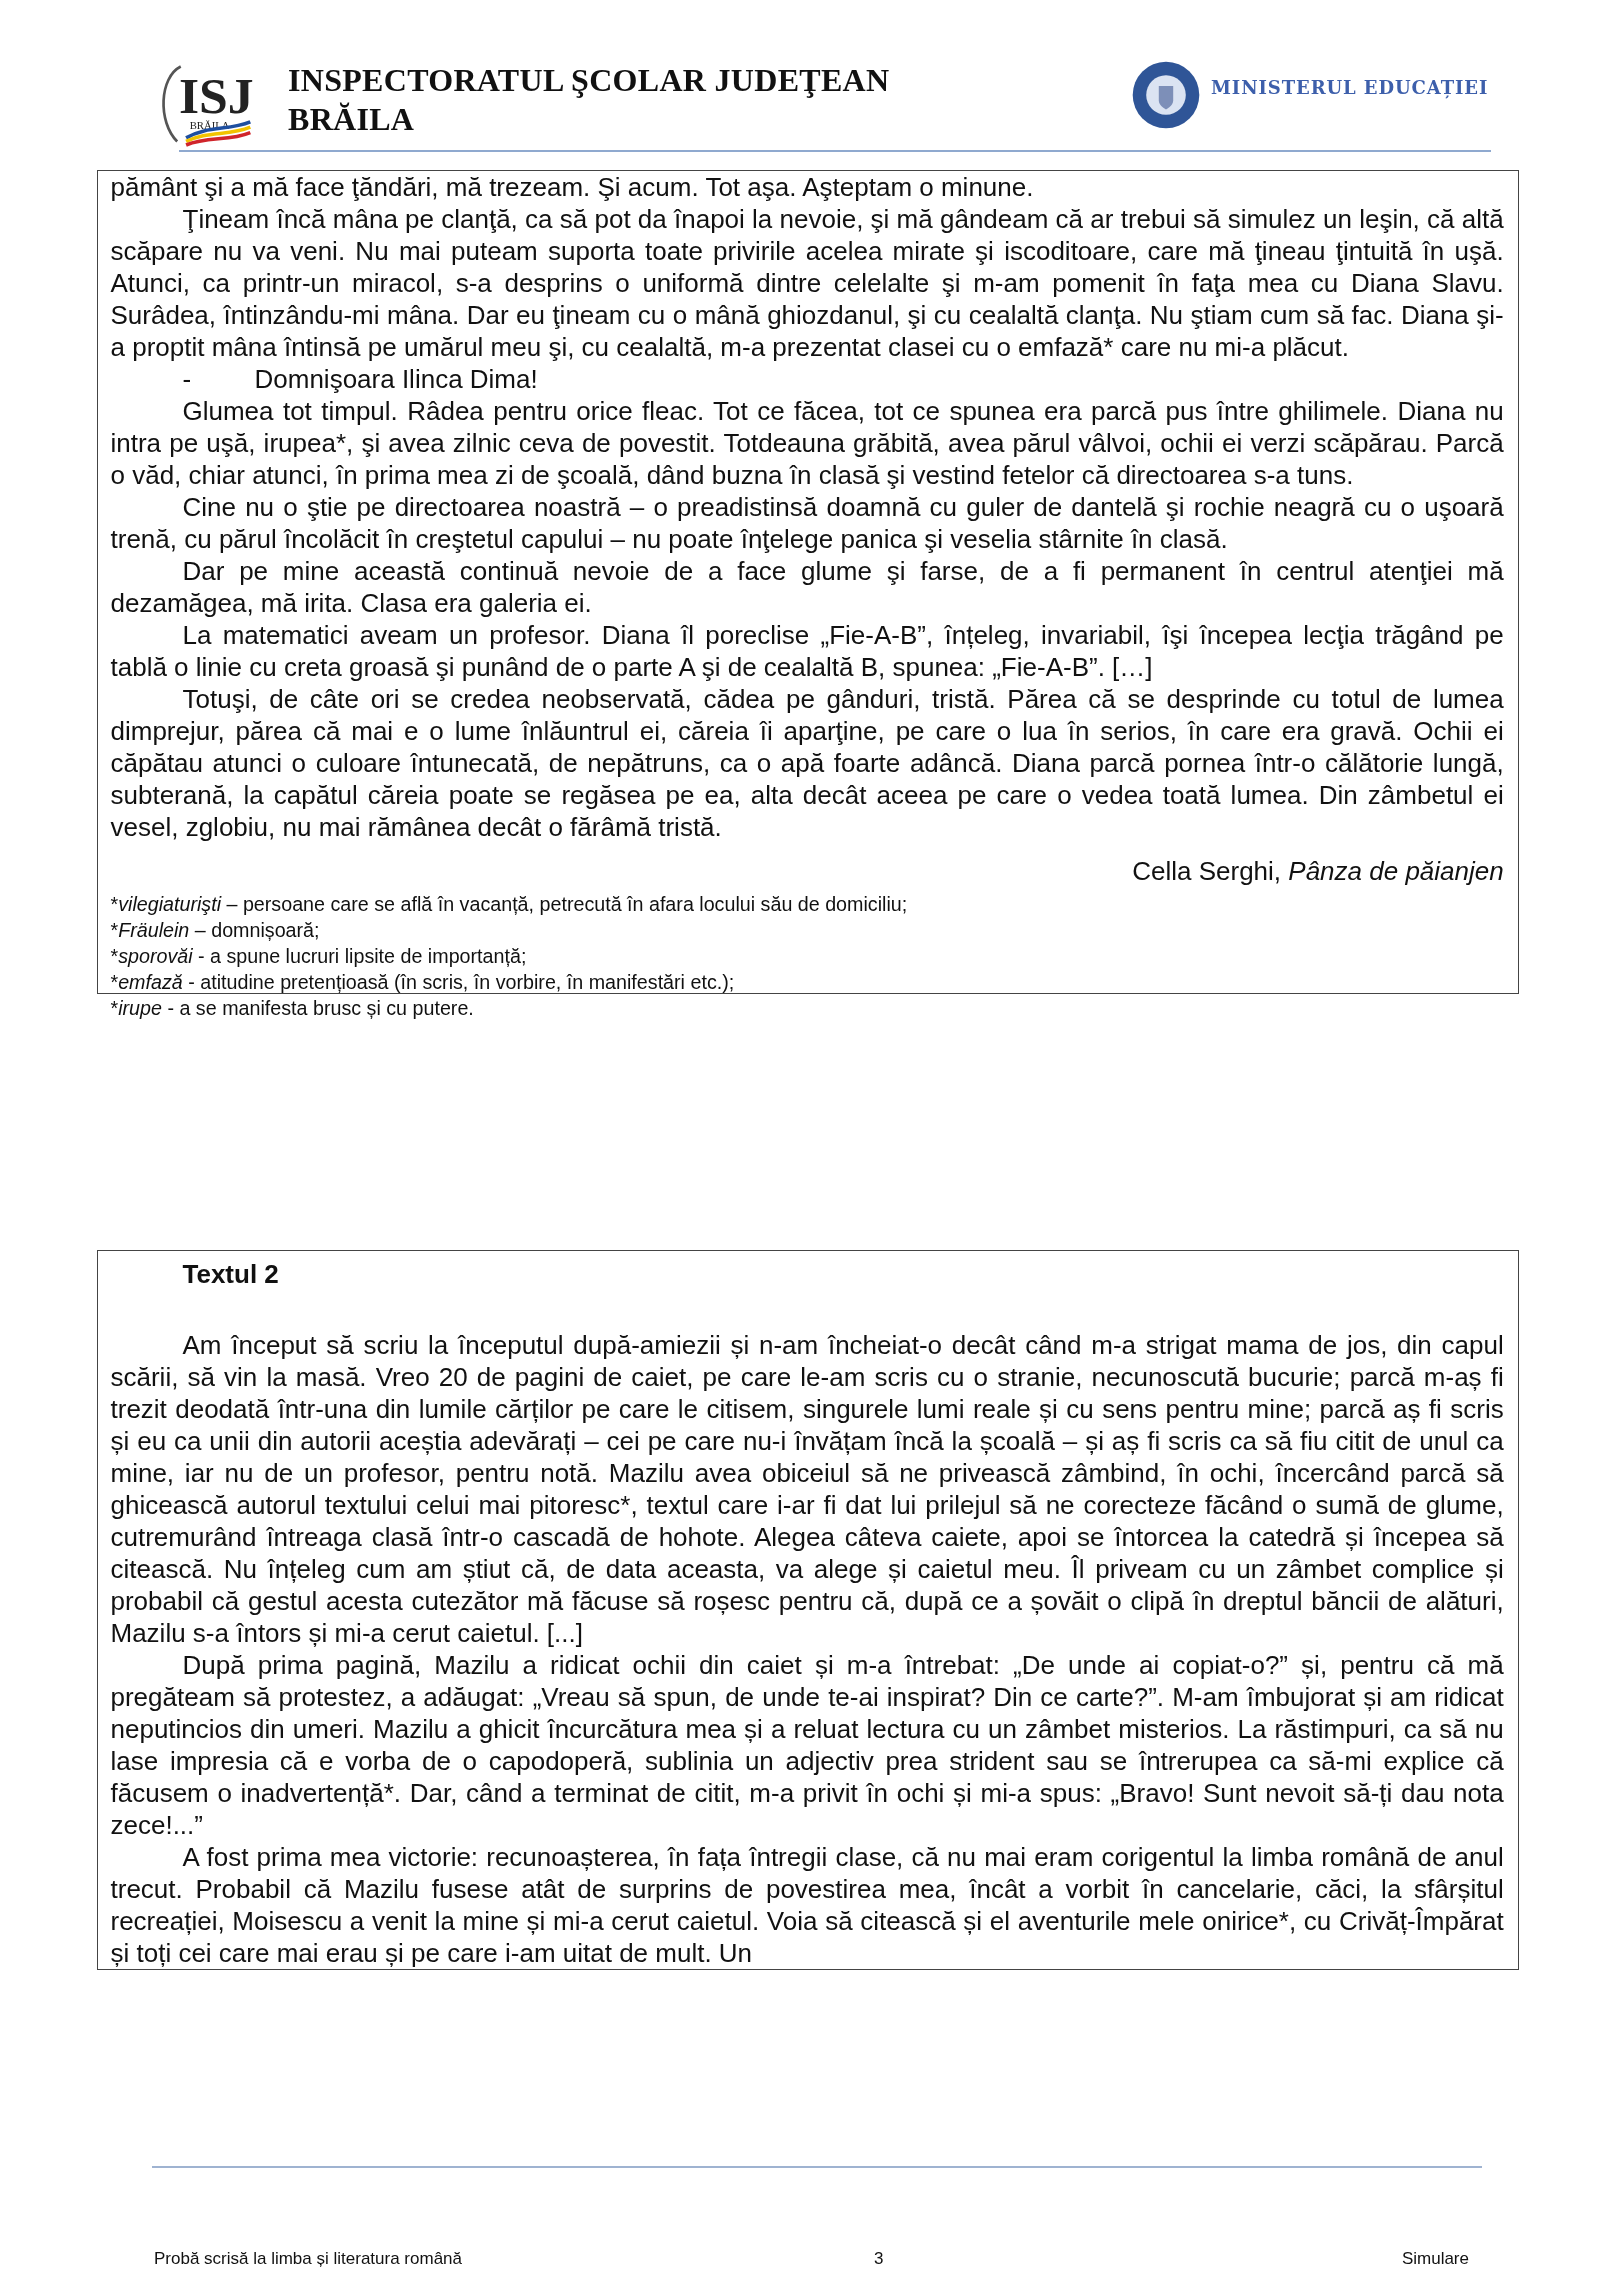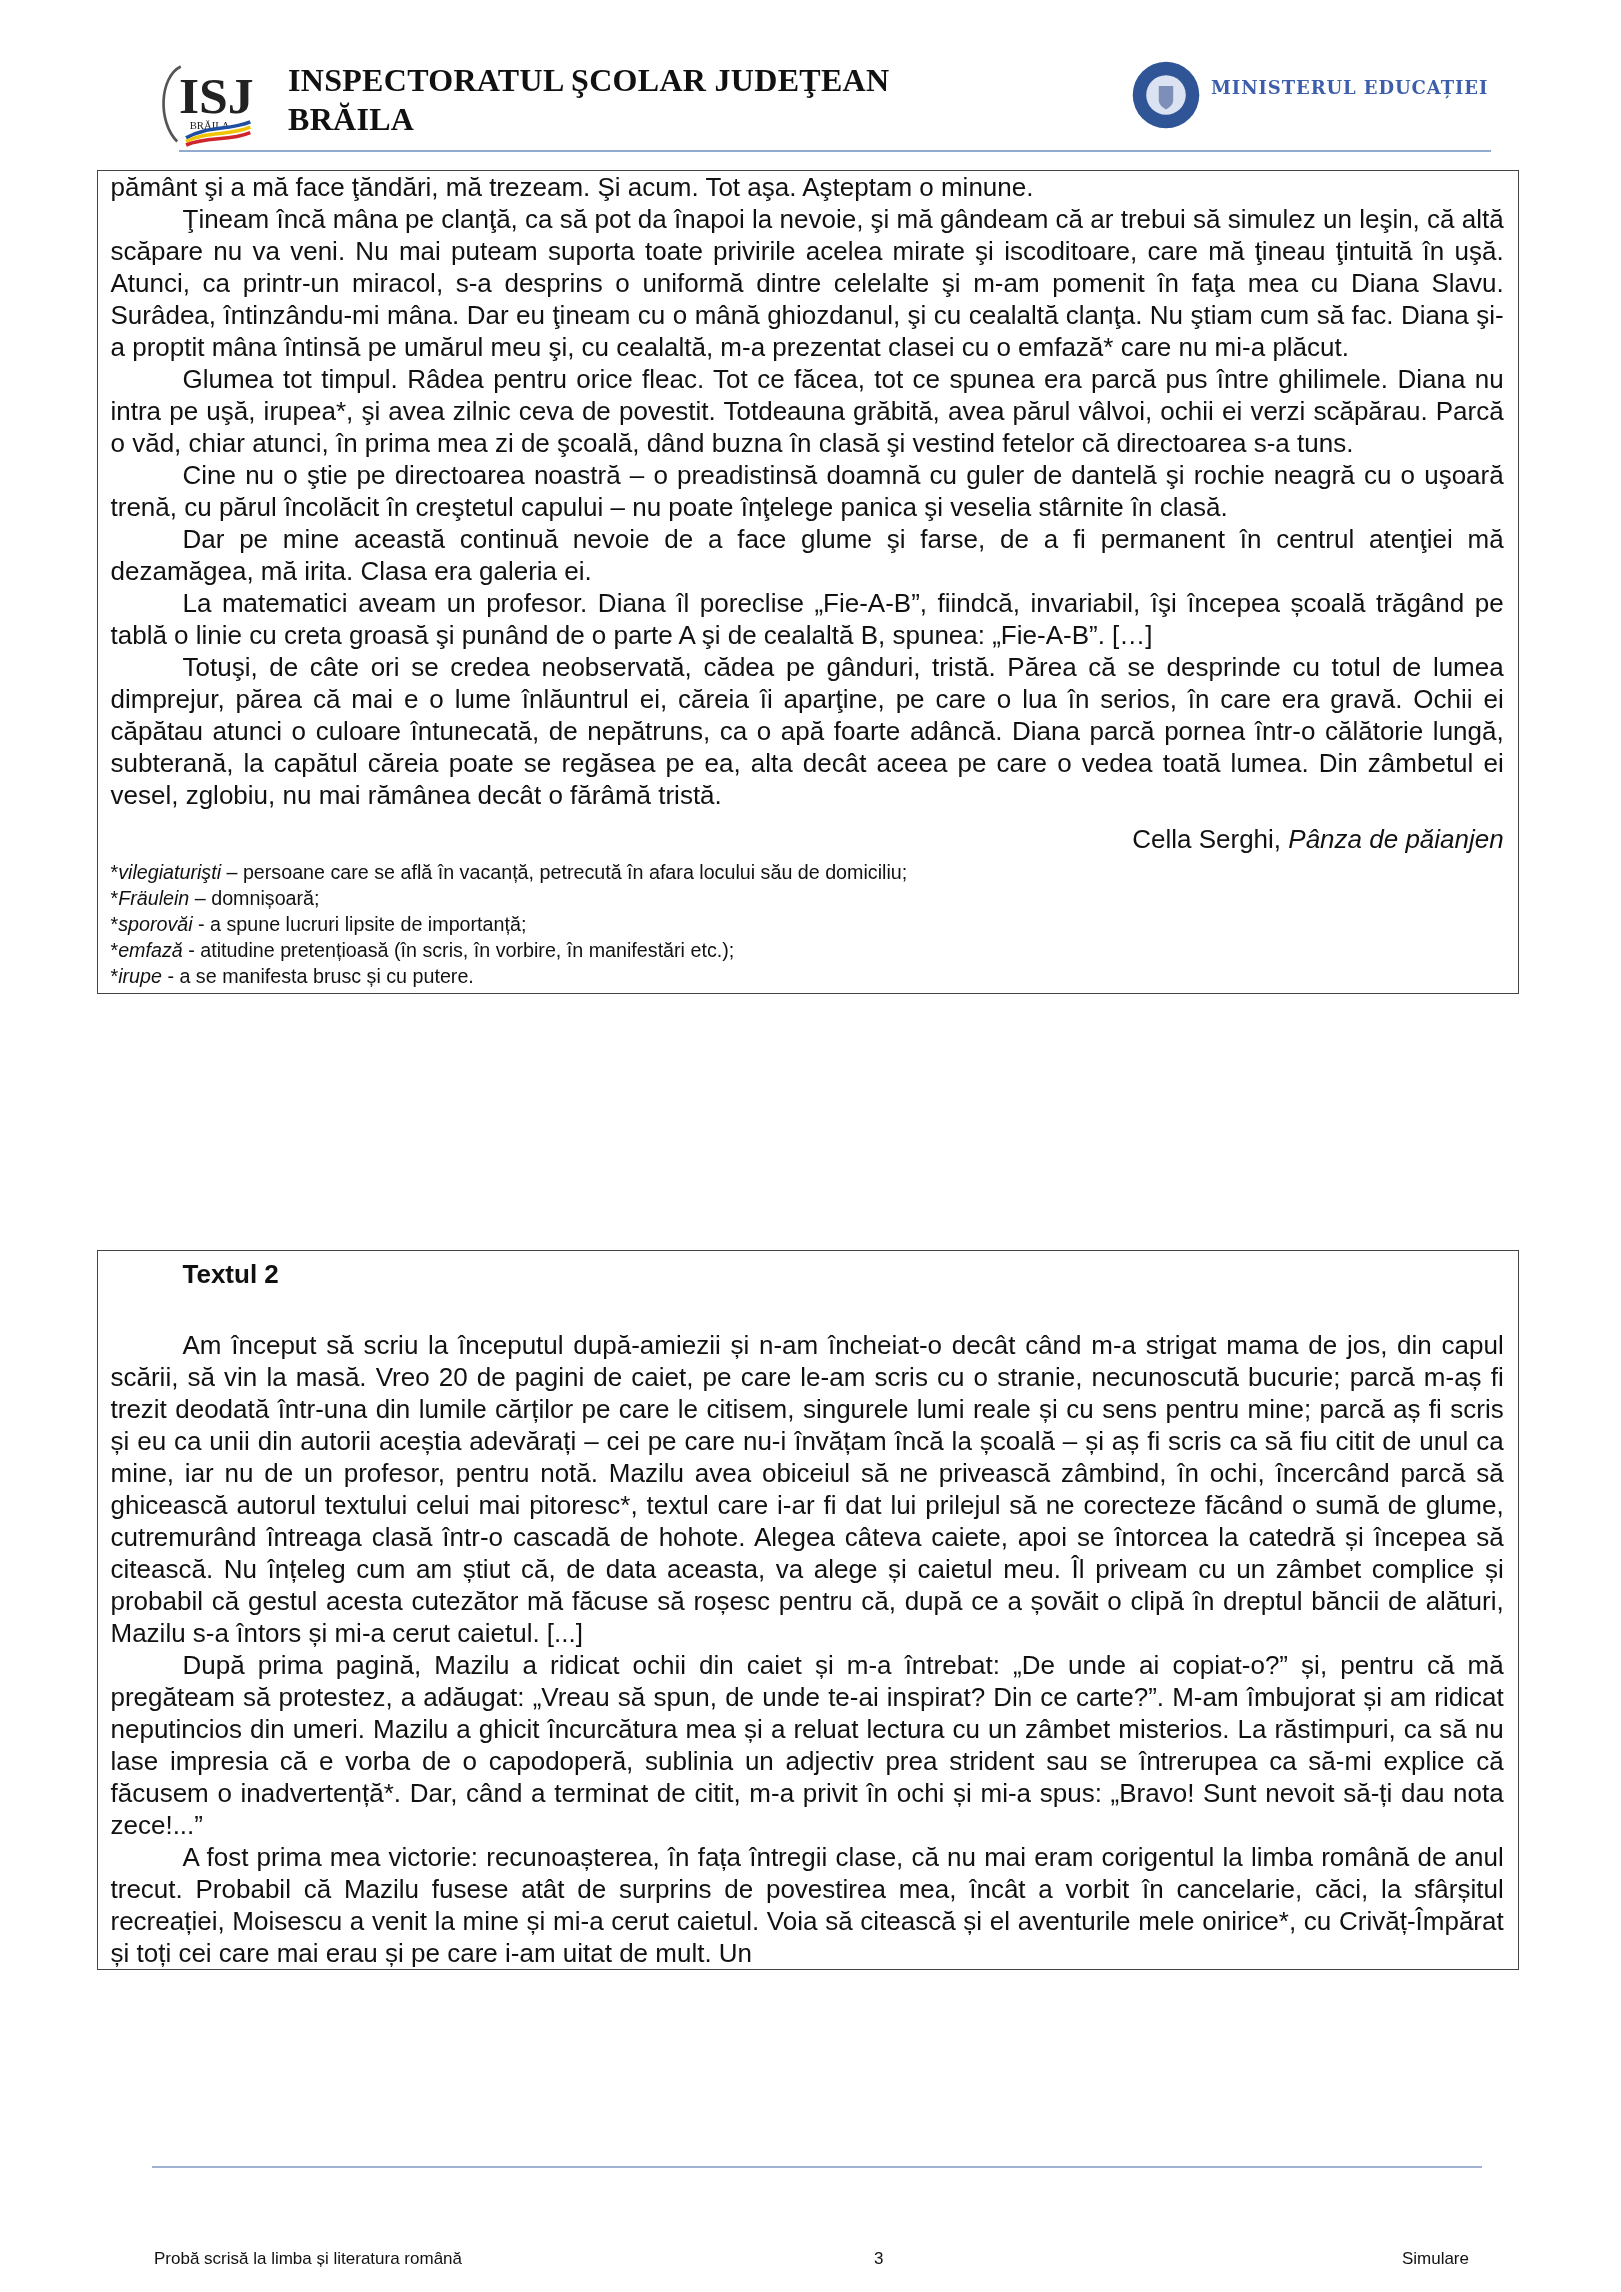--- a/index.html
+++ b/index.html
@@ -54,24 +54,25 @@
     <path d="M32 30 L48 30 L48 46 C48 52 40 56 40 56 C40 56 32 52 32 46 Z" fill="#7d8fb8"></path>
   </svg>
   <div class="min-name">MINISTERUL EDUCAȚIEI</div>
 </div>
 <div class="header-rule"></div>
 
 <div class="box box1">
   <div class="txt">
     <p>pământ şi a mă face ţăndări, mă trezeam. Şi acum. Tot aşa. Aşteptam o minune.</p>
     <p class="ind">Ţineam încă mâna pe clanţă, ca să pot da înapoi la nevoie, şi mă gândeam că ar trebui să simulez un leşin, că altă scăpare nu va veni. Nu mai puteam suporta toate privirile acelea mirate şi iscoditoare, care mă ţineau ţintuită în uşă. Atunci, ca printr-un miracol, s-a desprins o uniformă dintre celelalte şi m-am pomenit în faţa mea cu Diana Slavu. Surâdea, întinzându-mi mâna. Dar eu ţineam cu o mână ghiozdanul, şi cu cealaltă clanţa. Nu ştiam cum să fac. Diana şi-a proptit mâna întinsă pe umărul meu şi, cu cealaltă, m-a prezentat clasei cu o emfază* care nu mi-a plăcut.</p>
+    <p class="dash"><span class="d">-</span><span>Domnişoara Ilinca Dima!</span></p>
     <p class="ind">Glumea tot timpul. Râdea pentru orice fleac. Tot ce făcea, tot ce spunea era parcă pus între ghilimele. Diana nu intra pe uşă, irupea*, şi avea zilnic ceva de povestit. Totdeauna grăbită, avea părul vâlvoi, ochii ei verzi scăpărau. Parcă o văd, chiar atunci, în prima mea zi de şcoală, dând buzna în clasă şi vestind fetelor că directoarea s-a tuns.</p>
     <p class="ind">Cine nu o ştie pe directoarea noastră – o preadistinsă doamnă cu guler de dantelă şi rochie neagră cu o uşoară trenă, cu părul încolăcit în creştetul capului – nu poate înţelege panica şi veselia stârnite în clasă.</p>
     <p class="ind">Dar pe mine această continuă nevoie de a face glume şi farse, de a fi permanent în centrul atenţiei mă dezamăgea, mă irita. Clasa era galeria ei.</p>
-    <p class="ind">La matematici aveam un profesor. Diana îl poreclise „Fie-A-B”, fiindcă, invariabil, îşi începea școală trăgând pe tablă o linie cu creta groasă şi punând de o parte A şi de cealaltă B, spunea: „Fie-A-B”. […]</p>
+    <p class="ind">La matematici aveam un profesor. Diana îl poreclise „Fie-A-B”, înțeleg, invariabil, îşi începea lecţia trăgând pe tablă o linie cu creta groasă şi punând de o parte A şi de cealaltă B, spunea: „Fie-A-B”. […]</p>
     <p class="ind">Totuşi, de câte ori se credea neobservată, cădea pe gânduri, tristă. Părea că se desprinde cu totul de lumea dimprejur, părea că mai e o lume înlăuntrul ei, căreia îi aparţine, pe care o lua în serios, în care era gravă. Ochii ei căpătau atunci o culoare întunecată, de nepătruns, ca o apă foarte adâncă. Diana parcă pornea într-o călătorie lungă, subterană, la capătul căreia poate se regăsea pe ea, alta decât aceea pe care o vedea toată lumea. Din zâmbetul ei vesel, zglobiu, nu mai rămânea decât o fărâmă tristă.</p>
   </div>
   <div class="author"><span>Cella Serghi, </span><i>Pânza de păianjen</i></div>
   <div class="notes">
     <div>*<i>vilegiaturişti</i><span> – persoane care se află în vacanță, petrecută în afara locului său de domiciliu;</span></div>
     <div>*<i>Fräulein</i><span> – domnișoară;</span></div>
     <div>*<i>sporovăi</i><span> - a spune lucruri lipsite de importanță;</span></div>
     <div>*<i>emfază</i><span> - atitudine pretențioasă (în scris, în vorbire, în manifestări etc.);</span></div>
     <div>*<i>irupe</i><span> - a se manifesta brusc și cu putere.</span></div>
   </div>

